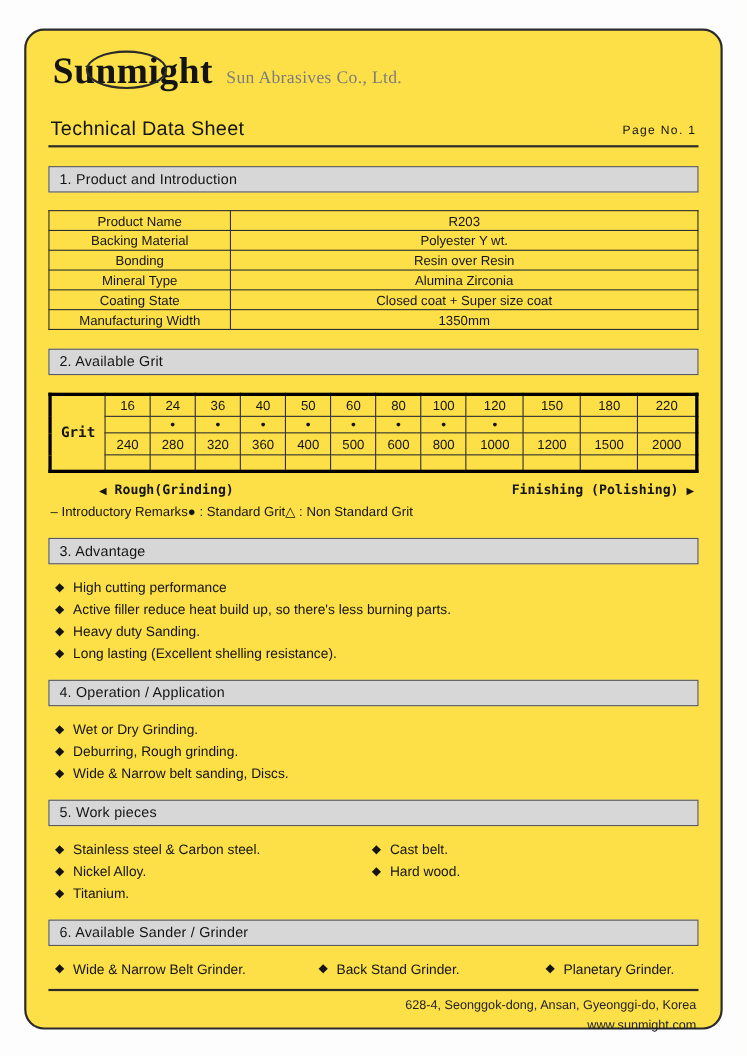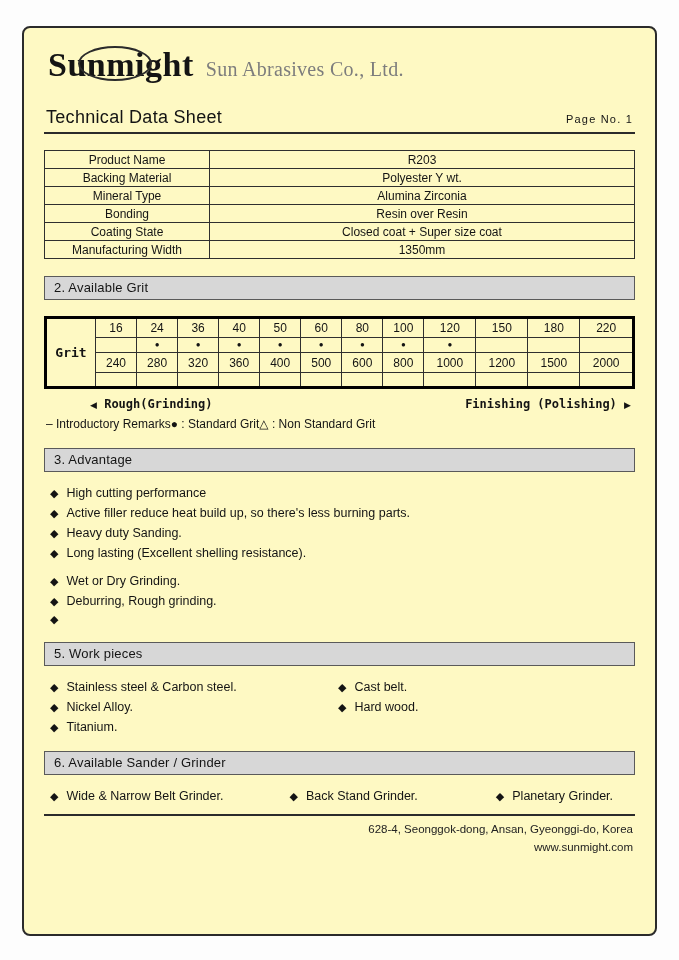--- a/index.html
+++ b/index.html
@@ -6,41 +6,41 @@
   html, body { margin: 0; padding: 0; }
   body {
     width: 679px; height: 960px;
     background: #ffffff;
     font-family: "Liberation Sans", sans-serif;
     color: #141414;
   }
   .sheet { position: relative; width: 679px; height: 960px; background: #fdfdfd; overflow: hidden; }
   .frame {
     position: absolute; left: 22px; top: 26px; right: 22px; bottom: 24px;
-    border: 2px solid #2b2b2b; border-radius: 8px;
+    border: 2px solid #2b2b2b; border-radius: 18px;
     padding: 18px 20px 14px;
     display: flex; flex-direction: column;
-    background: #fef9c3;
+    background: #fde047;
   }
 
   
   .logo-row { display: flex; align-items: baseline; gap: 12px; padding-left: 4px; }
   .logo {
     position: relative;
     font-family: "Liberation Serif", serif;
     font-weight: bold; font-size: 34px; line-height: 1.1; letter-spacing: 0.5px;
   }
   .logo-ellipse {
     position: absolute; left: 30px; top: 0px;
     width: 74px; height: 35px;
     border: 2px solid #2b2b2b; border-radius: 50%;
   }
   .company {
     font-family: "Liberation Serif", serif;
-    font-size: 20px; color: #7d7d7d; letter-spacing: 0.3px;
+    font-size: 16px; color: #7d7d7d; letter-spacing: 0.3px;
   }
 
   
   .title-row {
     display: flex; justify-content: space-between; align-items: flex-end;
     margin-top: 24px; border-bottom: 2px solid #2b2b2b; padding: 0 2px 4px;
   }
   .doc-title { font-size: 18px; letter-spacing: 0.3px; }
   .page-no { font-size: 11px; letter-spacing: 1.2px; padding-bottom: 3px; }
 
@@ -109,37 +109,38 @@
         <span class="logo-ellipse"></span>
       </div>
       <div class="company">Sun Abrasives Co., Ltd.</div>
     </div>
 
     <div class="title-row">
       <div class="doc-title">Technical Data Sheet</div>
       <div class="page-no">Page No. 1</div>
     </div>
 
+    <div class="section-bar">1. Product and Introduction</div>
     <table class="product-table">
       <tbody>
         <tr>
           <td class="lbl">Product Name</td>
           <td>R203</td>
         </tr>
         <tr>
           <td class="lbl">Backing Material</td>
           <td>Polyester Y wt.</td>
         </tr>
         <tr>
+          <td class="lbl">Bonding</td>
+          <td>Resin over Resin</td>
+        </tr>
+        <tr>
           <td class="lbl">Mineral Type</td>
           <td>Alumina Zirconia</td>
-        </tr>
-        <tr>
-          <td class="lbl">Bonding</td>
-          <td>Resin over Resin</td>
         </tr>
         <tr>
           <td class="lbl">Coating State</td>
           <td>Closed coat + Super size coat</td>
         </tr>
         <tr>
           <td class="lbl">Manufacturing Width</td>
           <td>1350mm</td>
         </tr>
       </tbody>
@@ -238,31 +239,33 @@
       <div class="bullet">
         <span class="diamond">◆</span>
         <span>Heavy duty Sanding.</span>
       </div>
       <div class="bullet">
         <span class="diamond">◆</span>
         <span>Long lasting (Excellent shelling resistance).</span>
       </div>
     </div>
 
+    <div class="section-bar">4. Operation / Application</div>
     <div class="bullets">
       <div class="bullet">
         <span class="diamond">◆</span>
         <span>Wet or Dry Grinding.</span>
       </div>
       <div class="bullet">
         <span class="diamond">◆</span>
         <span>Deburring, Rough grinding.</span>
       </div>
       <div class="bullet">
         <span class="diamond">◆</span>
+        <span>Wide &amp; Narrow belt sanding, Discs.</span>
       </div>
     </div>
 
     <div class="section-bar">5. Work pieces</div>
     <div class="workpieces">
       <div class="wp-col c1">
         <div class="bullet">
           <span class="diamond">◆</span>
           <span>Stainless steel &amp; Carbon steel.</span>
         </div>

